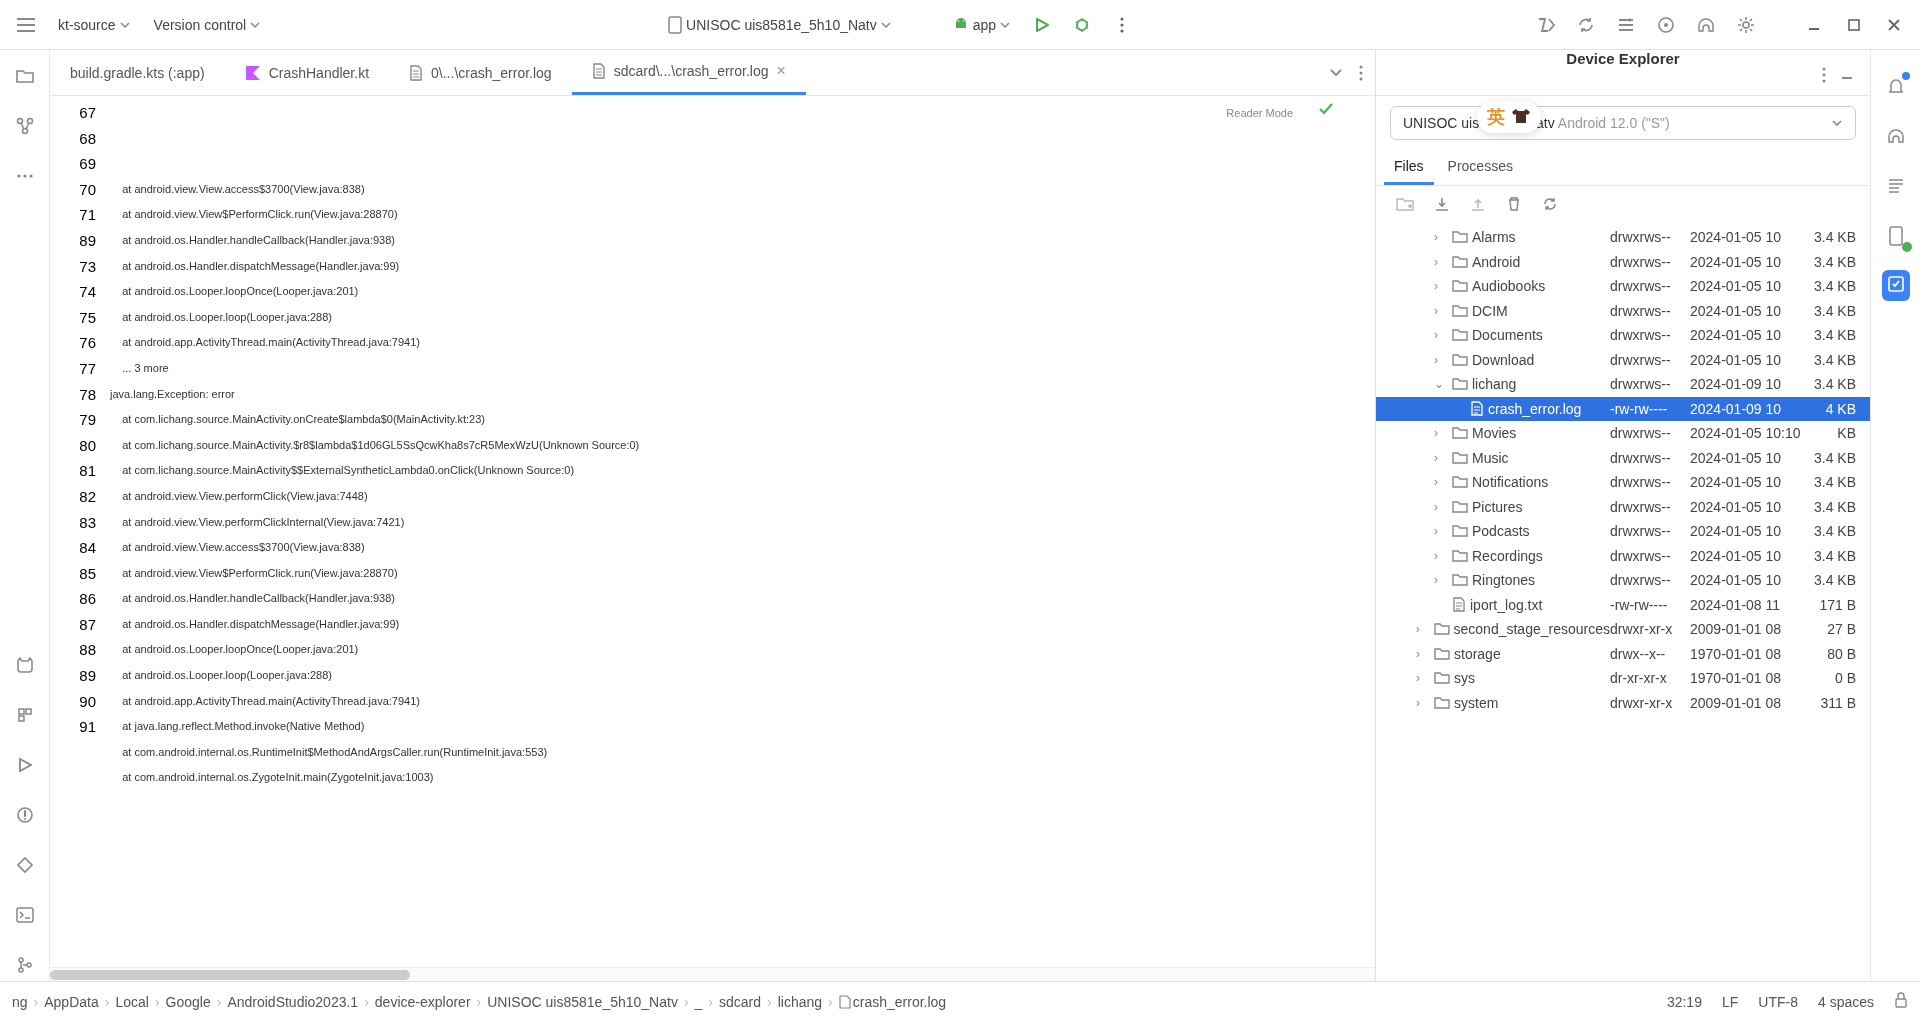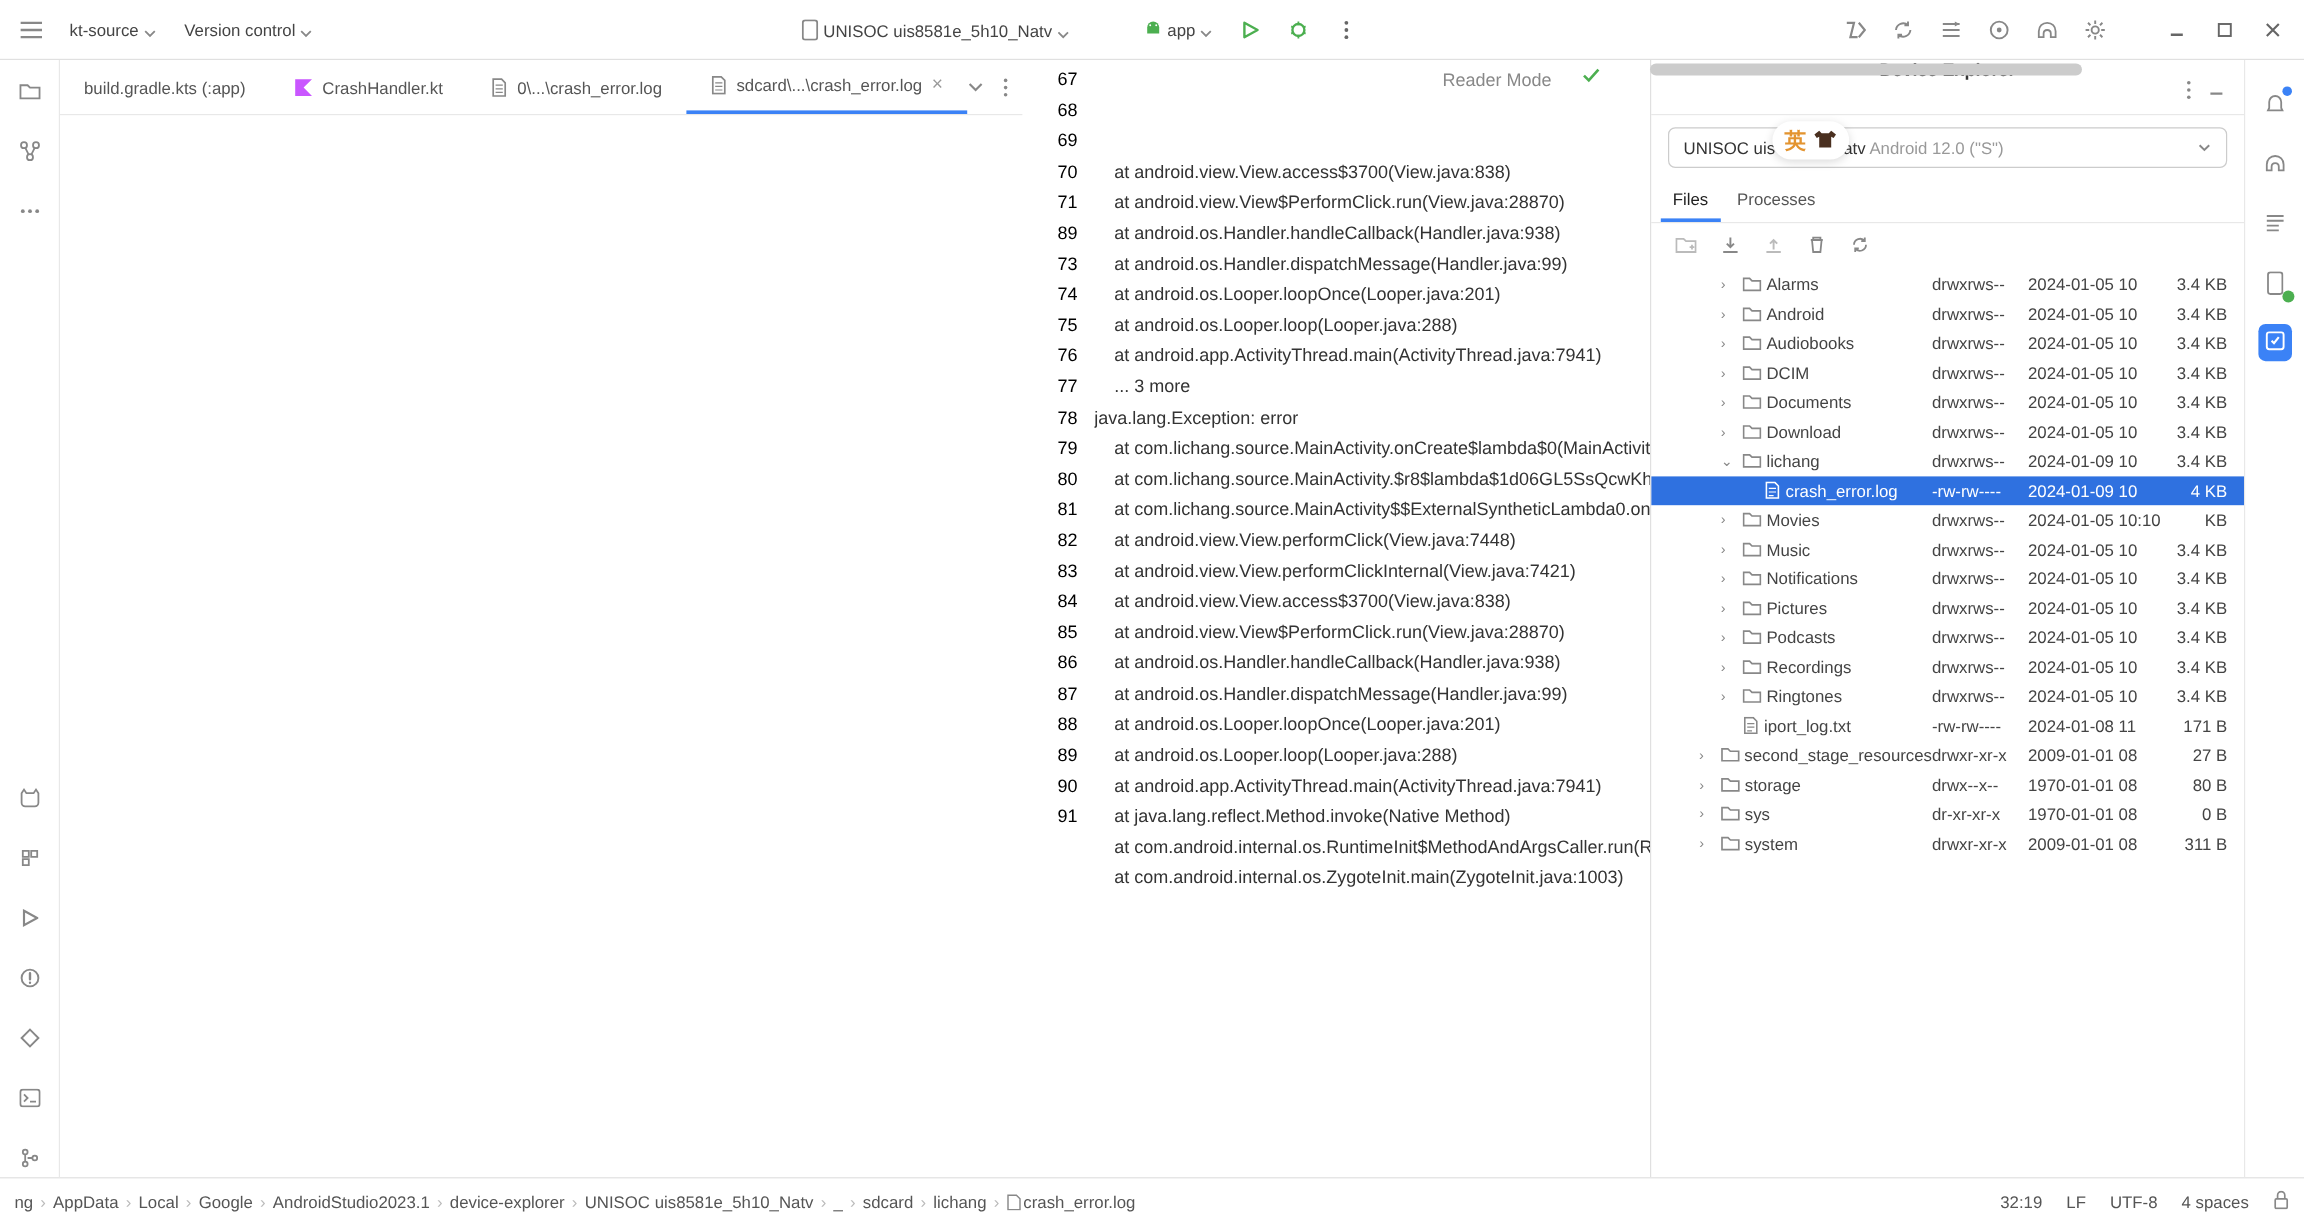--- a/index.html
+++ b/index.html
@@ -1,35 +1,35 @@
 <!DOCTYPE html>
 <html><head>
 <meta charset="utf-8">
 <style>
 * { margin:0; padding:0; box-sizing:border-box; font-family:-apple-system,BlinkMacSystemFont,"Segoe UI",sans-serif; }
 body { width:1920px; height:1021px; background:#fff; overflow:hidden; font-size:14px; color:#333; }
 .top-toolbar { height:50px; display:flex; align-items:center; padding:0 10px; gap:8px; border-bottom:1px solid #e0e0e0; }
 .top-toolbar .spacer { flex:1; }
 .icon-btn { width:32px; height:32px; display:flex; align-items:center; justify-content:center; color:#666; cursor:pointer; border-radius:4px; }
-.dropdown { display:flex; align-items:flex-end; gap:4px; padding:4px 8px; color:#444; cursor:pointer; }
+.dropdown { display:flex; align-items:center; gap:4px; padding:4px 8px; color:#444; cursor:pointer; }
 .dropdown svg.caret { width:10px; height:10px; }
 .green-icon { color:#4caf50; }
 .main-layout { display:flex; height:calc(100% - 90px); }
 .left-strip { width:50px; display:flex; flex-direction:column; align-items:center; padding-top:10px; gap:18px; border-right:1px solid #e8e8e8; }
 .left-strip .gap-break { flex:1; }
 .right-strip { width:50px; display:flex; flex-direction:column; align-items:center; padding-top:20px; gap:18px; border-left:1px solid #e8e8e8; }
-.center-area { flex:1; display:flex; flex-direction:row; min-width:0; }
+.center-area { flex:1; display:flex; flex-direction:column; min-width:0; }
 .tabs-row { height:46px; display:flex; align-items:stretch; border-bottom:1px solid #e8e8e8; position:relative; }
 .tab { display:flex; align-items:center; padding:0 20px; gap:8px; color:#555; cursor:pointer; position:relative; }
 .tab.active { border-bottom:3px solid #3b82f6; }
 .tab-close { color:#999; font-size:16px; }
 .tab-extras { margin-left:auto; display:flex; align-items:center; padding-right:12px; gap:16px; }
 .editor-wrap { flex:1; display:flex; overflow:hidden; }
 .gutter { width:60px; text-align:right; padding-right:14px; color:#000000; font-family:"JetBrains Mono",Consolas,monospace; font-size:15px; line-height:25.6px; padding-top:4px; user-select:none; }
-.code { flex:1; font-family:"JetBrains Mono",Consolas,monospace; font-size:15px; line-height:25.6px; white-space:pre; color:#333; padding-top:4px; position:relative; overflow:hidden; }
+.code { flex:1; font-family:"JetBrains Mono",Consolas,monospace; font-size:11px; line-height:25.6px; white-space:pre; color:#333; padding-top:4px; position:relative; overflow:hidden; }
 .code-overlay { position:absolute; top:4px; right:40px; display:flex; align-items:center; gap:24px; }
 .reader-mode { color:#888; }
 .check-icon { color:#4caf50; }
 .right-panel { width:495px; border-left:1px solid #e0e0e0; display:flex; flex-direction:column; }
 .panel-header { height:46px; display:flex; align-items:center; padding:0 16px; font-weight:600; font-size:15px; border-bottom:1px solid #e8e8e8;flex-direction:column; }
 .panel-header .hdr-actions { margin-left:auto; display:flex; gap:14px; color:#888; }
 .device-select { margin:10px 14px; border:1px solid #ccc; border-radius:6px; padding:8px 12px; display:flex; align-items:center; justify-content:space-between; position:relative; }
 .ime-bubble { position:absolute; left:86px; top:-6px; display:flex; align-items:center; gap:6px; background:#fff; padding:4px 10px; border-radius:18px; box-shadow:0 2px 8px rgba(0,0,0,.15); }
 .subtabs { display:flex; padding:0 8px; gap:4px; border-bottom:1px solid #e8e8e8; }
 .subtab { padding:8px 10px; color:#555; cursor:pointer; }

